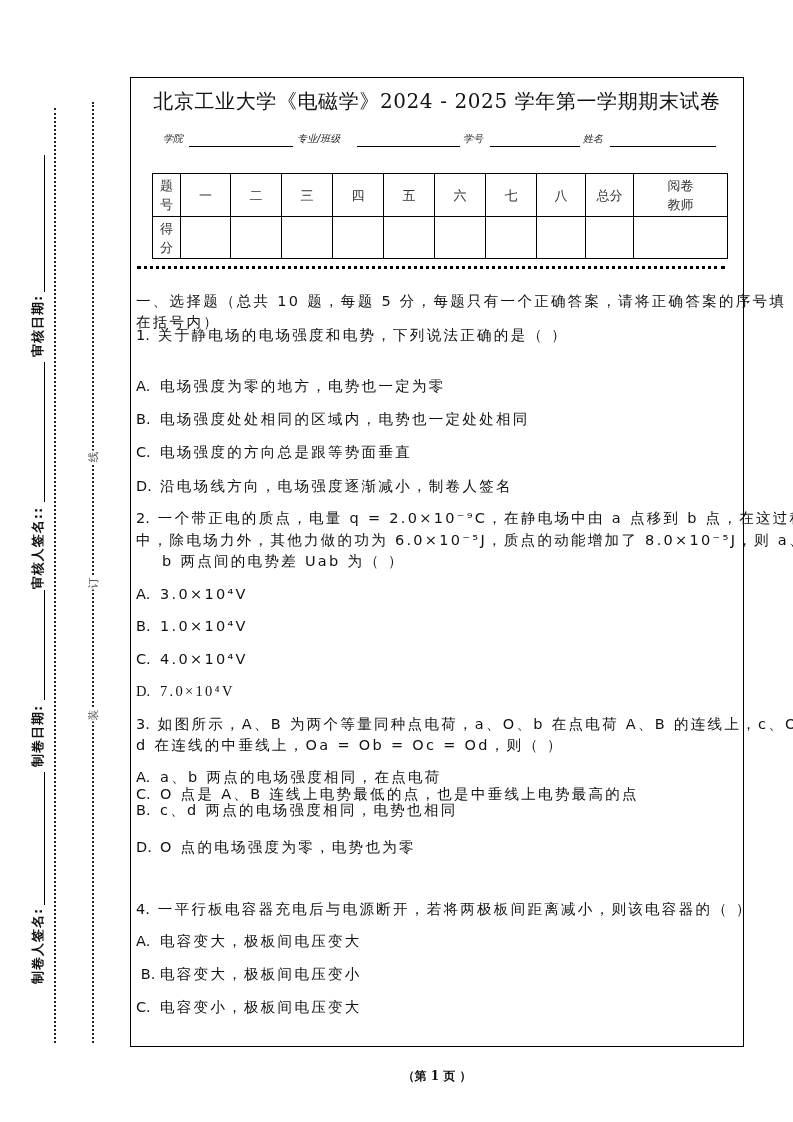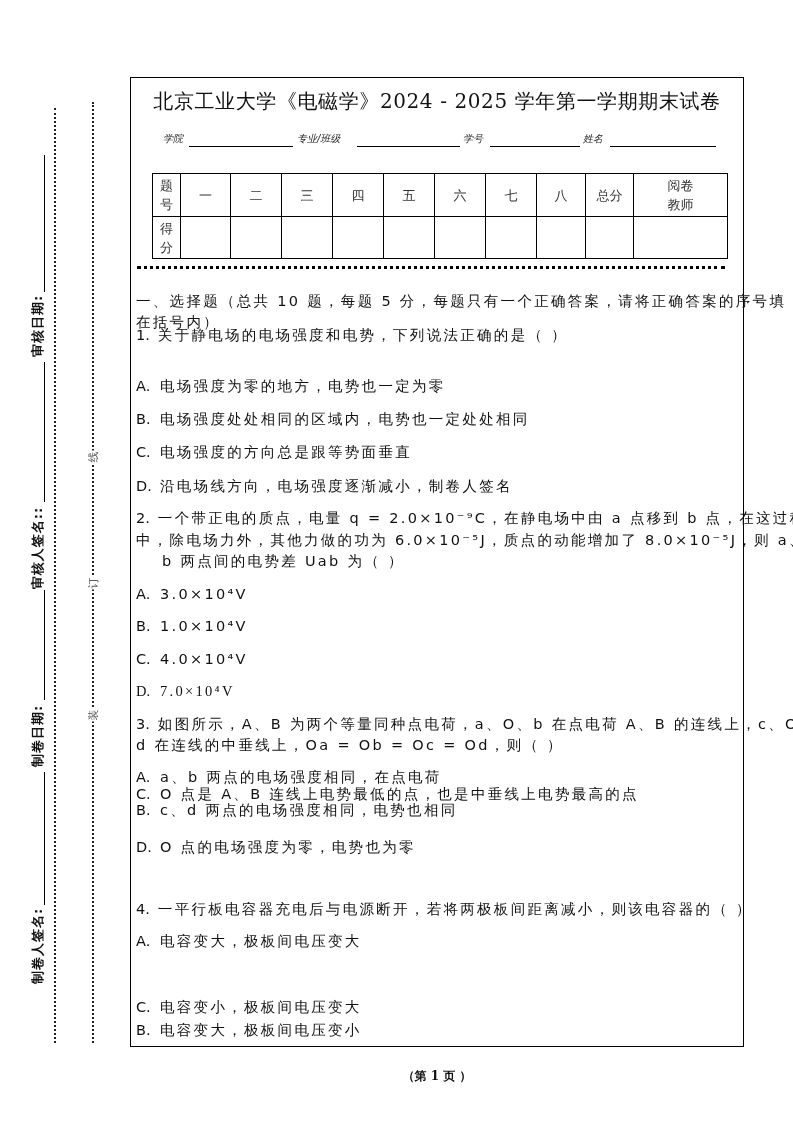--- a/index.html
+++ b/index.html
@@ -129,17 +129,17 @@
   <div class="line" style="top:735px;">d 在连线的中垂线上，Oa = Ob = Oc = Od，则（   ）</div>
   <div class="line" style="top:767px;"><span class="opt-letter">A.</span><span>a、b 两点的电场强度相同，在点电荷</span></div>
   <div class="line" style="top:800px;"><span class="opt-letter">B.</span><span>c、d 两点的电场强度相同，电势也相同</span></div>
   <div class="line" style="top:784px;"><span class="opt-letter">C.</span><span>O 点是 A、B 连线上电势最低的点，也是中垂线上电势最高的点</span></div>
   <div class="line" style="top:826px;margin-top:11px;"><span class="opt-letter">D.</span><span>O 点的电场强度为零，电势也为零</span></div>
 </div>
 
 <div>
   <div class="line" style="top:899px;"><span class="qnum">4.</span><span>一平行板电容器充电后与电源断开，若将两极板间距离减小，则该电容器的（   ）</span></div>
   <div class="line" style="top:931px;"><span class="opt-letter">A.</span><span>电容变大，极板间电压变大</span></div>
-  <div class="line" style="top:1020px;"><span class="opt-letter">B.</span><span>电容变大，极板间电压变小</span></div>
+  <div class="line" style="top:964px;text-align:center;"><span class="opt-letter">B.</span><span>电容变大，极板间电压变小</span></div>
   <div class="line" style="top:997px;"><span class="opt-letter">C.</span><span>电容变小，极板间电压变大</span></div>
 </div>
 
 <div class="footer">（第 1 页 ）</div>
 
 </body></html>

